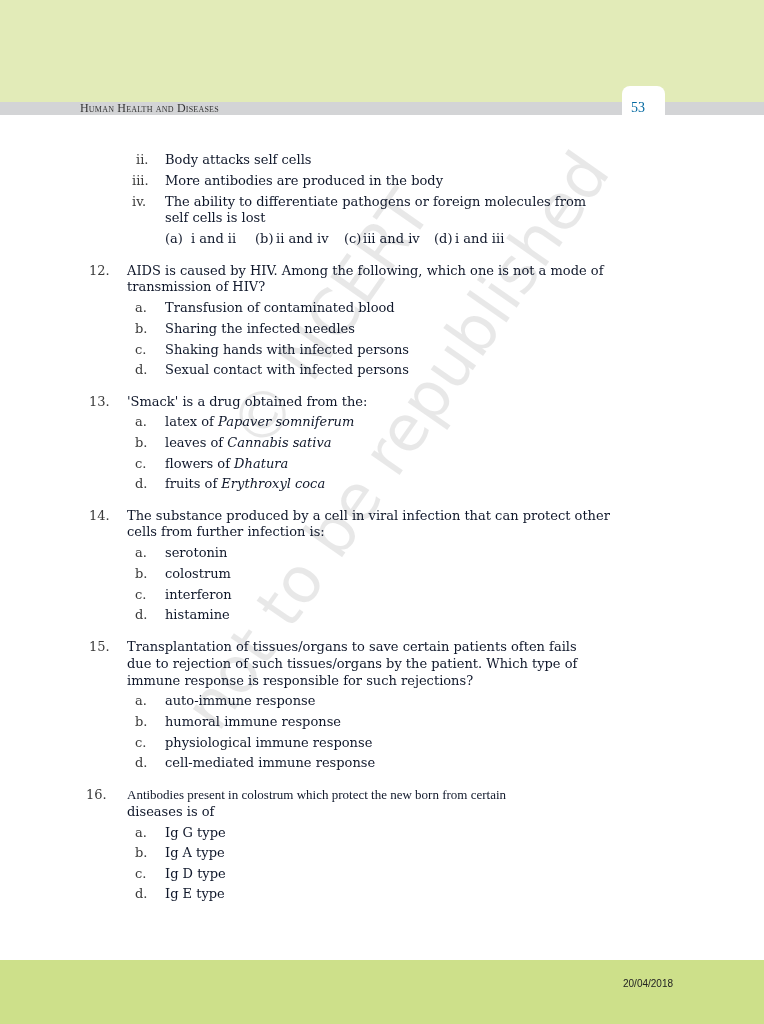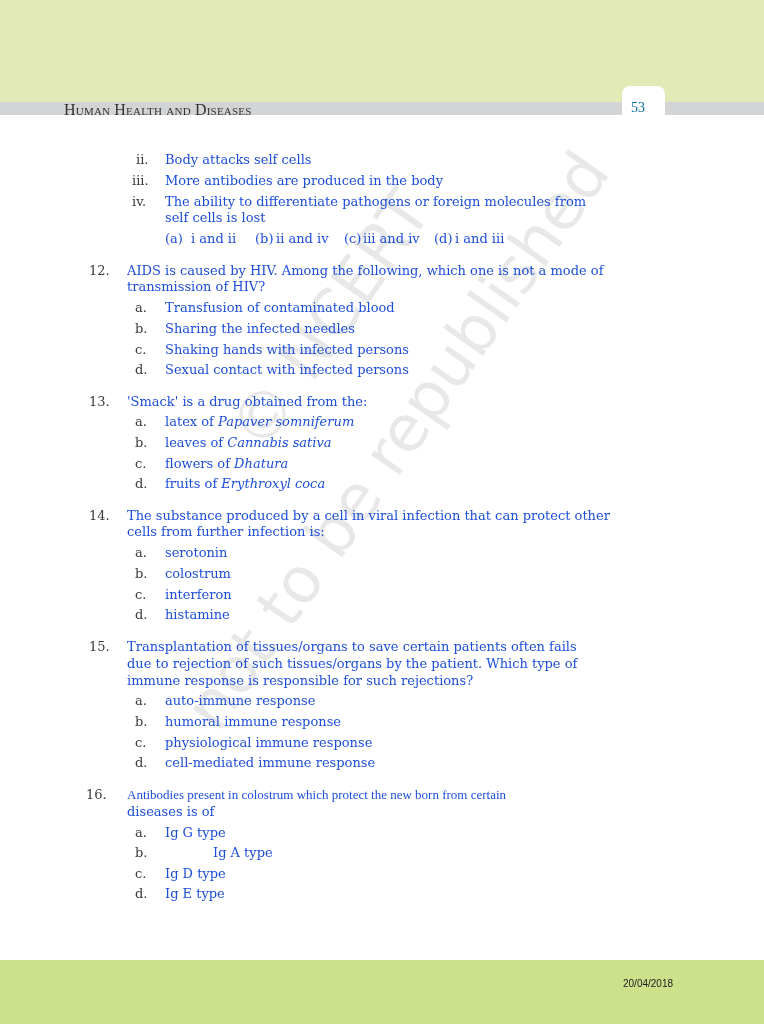--- a/index.html
+++ b/index.html
@@ -1,26 +1,26 @@
 <!DOCTYPE html>
 <html><head>
 <meta charset="utf-8">
 <style>
   html, body { margin:0; padding:0; }
   body { width:764px; height:1024px; position:relative; background:#ffffff; overflow:hidden;
          font-family:"DejaVu Serif", serif; color:#3a3a3a; }
   .top-band { position:absolute; left:0; top:0; width:764px; height:102px; background:#e2ebb8; }
   .header-bar { position:absolute; left:0; top:102px; width:764px; height:13px; background:#d3d4d6; }
-  .running-head { position:absolute; left:64px; top:101px; font-size:16px; color:#333; letter-spacing:0.2px;
+  .running-head { position:absolute; left:80px; top:101px; font-size:12px; color:#333; letter-spacing:0.2px;
                   font-variant:small-caps; font-family:"Liberation Serif", serif; }
   .page-tab { position:absolute; left:622px; top:86px; width:43px; height:30px; background:#fff;
               border-radius:8px 8px 0 0; }
   .page-num { position:absolute; left:631px; top:100px; font-size:14px; color:#0369a1; font-family:Liberation Serif, serif; }
   .content { position:absolute; left:0; top:0; width:764px; }
-  .line { position:absolute; font-size:13px; line-height:16px; white-space:nowrap; color:#1d4ed8; }
+  .line { position:absolute; font-size:13px; line-height:16px; white-space:nowrap; color:#0f172a; }
   .num { position:absolute; font-size:13px; line-height:16px; color:#3a3a3a; }
   .opt-label { position:absolute; font-size:13px; line-height:16px; color:#3a3a3a; }
   i { }
   .wm1 { position:absolute; left:215px; top:420px; transform:rotate(-55deg); transform-origin:left top;
          font-family:"DejaVu Sans", sans-serif; font-size:64px; color:rgba(0,0,0,0.09); white-space:nowrap; }
   .wm2 { position:absolute; left:170px; top:700px; transform:rotate(-55deg); transform-origin:left top;
          font-family:"DejaVu Sans", sans-serif; font-size:64px; color:rgba(0,0,0,0.09); white-space:nowrap; }
   .bottom-band { position:absolute; left:0; top:960px; width:764px; height:64px; background:#cde08a; }
   .footer-date { position:absolute; left:623px; top:978px; font-size:10px; color:#222; font-family:"Liberation Sans", sans-serif; }
 </style>
@@ -119,21 +119,21 @@
     <span class="line" style="left:165px;top:755px;">cell-mediated immune response</span>
   </div>
 
   <div>
     <span class="num" style="left:86px;top:787px;">16.</span>
     <span class="line" style="left:127px;top:787px;font-family:Liberation Serif, serif;">Antibodies present in colostrum which protect the new born from certain</span>
     <span class="line" style="left:127px;top:804px;">diseases is of</span>
     <span class="opt-label" style="left:135px;top:825px;">a.</span>
     <span class="line" style="left:165px;top:825px;">Ig G type</span>
     <span class="opt-label" style="left:135px;top:845px;">b.</span>
-    <span class="line" style="left:165px;top:845px;margin-left:48px;">Ig A type</span>
+    <span class="line" style="left:165px;top:845px;">Ig A type</span>
     <span class="opt-label" style="left:135px;top:866px;">c.</span>
     <span class="line" style="left:165px;top:866px;">Ig D type</span>
     <span class="opt-label" style="left:135px;top:886px;">d.</span>
     <span class="line" style="left:165px;top:886px;">Ig E type</span>
   </div>
 </div>
 
 <div class="bottom-band"></div>
 <div class="footer-date">20/04/2018</div>
 

